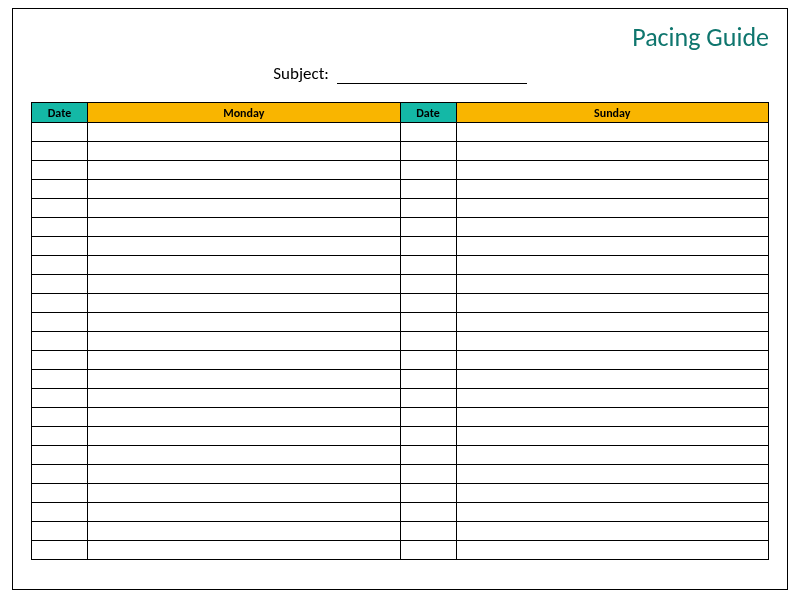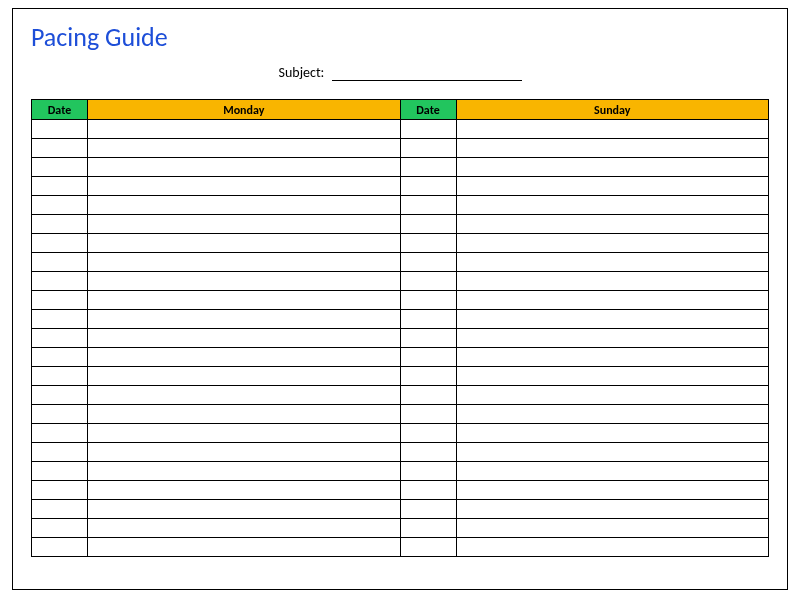--- a/index.html
+++ b/index.html
@@ -17,29 +17,29 @@
     .page-border {
       position: absolute;
       top: 8px;
       left: 12px;
       right: 12px;
       bottom: 8px;
       border: 1px solid #000;
       padding: 12px 18px 18px 18px;
     }
     .title {
-      text-align: left;
+      text-align: right;
       font-size: 26px;
       font-weight: normal;
-      color: #1d4ed8;
+      color: #0f766e;
       margin-bottom: 10px;
     }
     .subject-line {
       text-align: center;
-      font-size: 14px;
+      font-size: 17px;
       margin-bottom: 18px;
     }
     .subject-label {
       display: inline-block;
     }
     .subject-blank {
       display: inline-block;
       border-bottom: 1px solid #000;
       width: 190px;
       height: 18px;
@@ -60,21 +60,21 @@
       padding: 0;
     }
     th {
       font-size: 12px;
       font-weight: bold;
       text-align: center;
       vertical-align: middle;
       height: 20px;
     }
     th.date-col {
-      background: #22c55e;
+      background: #14b8a6;
       width: 56px;
     }
     th.day-col {
       background: #f9b500;
       text-align: center;
     }
     col.date {
       width: 56px;
     }
     col.day {

